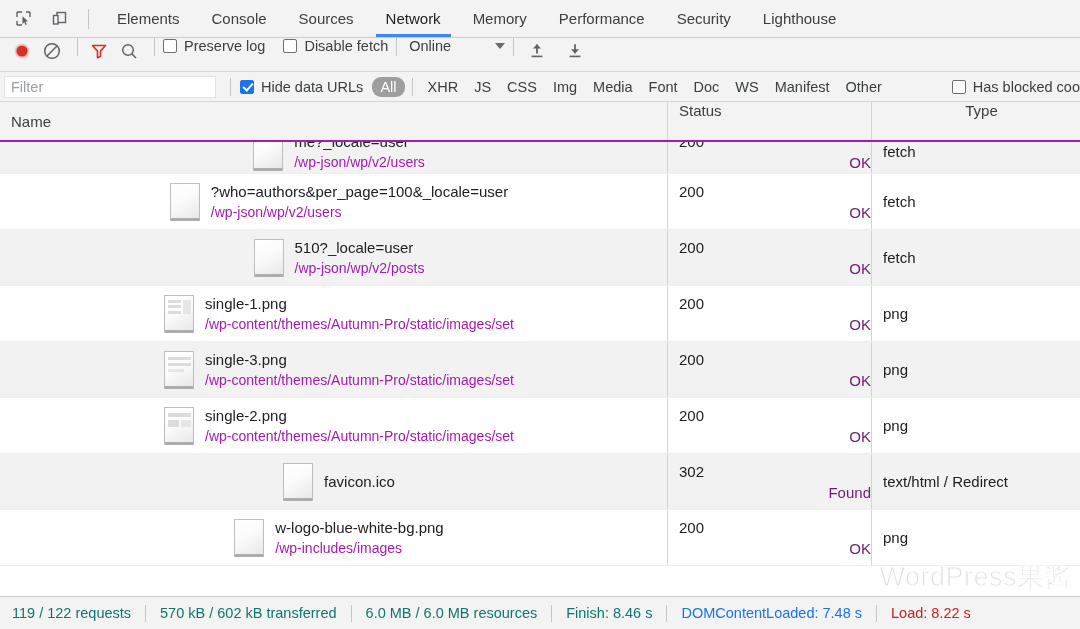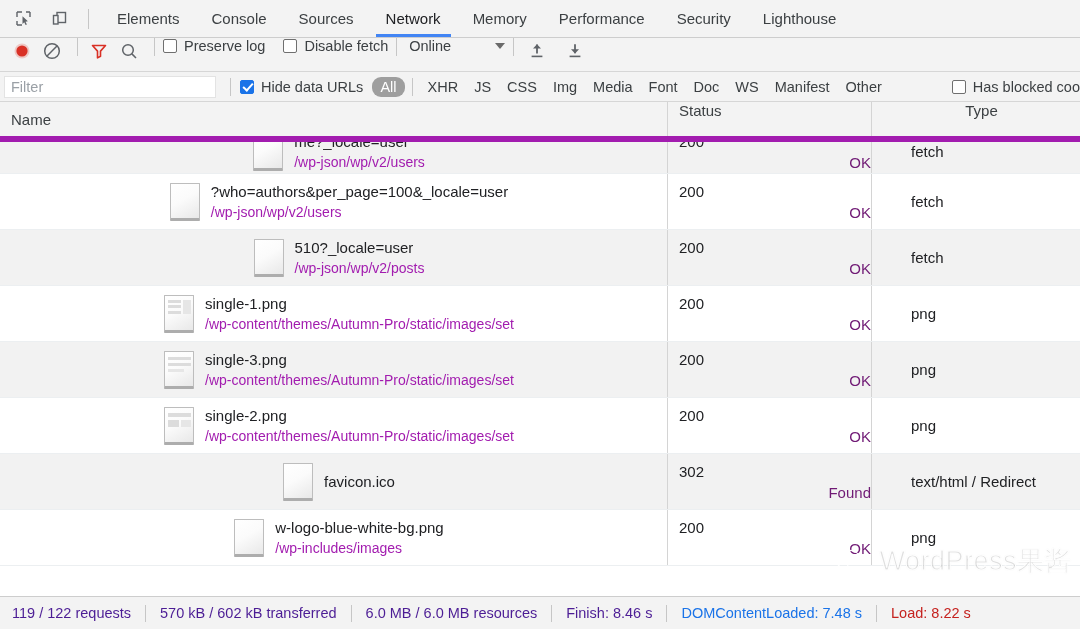--- a/index.html
+++ b/index.html
@@ -84,21 +84,21 @@
   .chip {
     font-size: 14.5px; color: #3c4043; padding: 2px 8px; border-radius: 9px;
     white-space: nowrap; line-height: 16px;
   }
   .chip.sel { background: #9e9e9e; color: #fff; }
 
   
   .thead {
     height: 40px; min-height: 40px;
     background: #f3f3f3;
-    border-bottom: 6px solid #a21caf;
+    border-bottom: 2px solid #a21caf;
     display: flex; align-items: center;
   }
   .th {
     font-size: 15px; color: #3c4043; height: 100%;
     display: flex; padding-left: 10px;
     border-right: 1px solid #d4d4d4;
   }
   .th.c-name { width: 668px; }
   .th.c-status { width: 204px; }
   .th.c-type { flex: 1; border-right: none; }
@@ -137,36 +137,36 @@
   
   .thumb.v3 i:nth-child(1){ left:3px; top:5px; width:23px; height:4px; }
   .thumb.v3 i:nth-child(2){ left:3px; top:12px; width:11px; height:7px; }
   .thumb.v3 i:nth-child(3){ left:16px; top:12px; width:10px; height:7px; background:#e6e6e6; }
 
   .nm-wrap { display: flex; flex-direction: column; justify-content: center; min-width: 0; }
   .nm { font-size: 15px; color: #202124; line-height: 21px; white-space: nowrap; }
   .nm-sub { font-size: 14px; color: #a21caf; line-height: 21px; white-space: nowrap; }
   .st-code { font-size: 15px; color: #202124; line-height: 21px; }
   .st-text { font-size: 15px; color: #701a75; line-height: 21px; text-align: right; }
-  .ty { font-size: 15px; color: #202124; margin-left: 28px; }
+  .ty { font-size: 15px; color: #202124; }
 
   
   .statusbar {
     height: 33px; min-height: 33px;
     background: #f3f3f3; border-top: 1px solid #cdcdcd;
     display: flex; align-items: center; padding-left: 12px;
   }
-  .sb-item { font-size: 14.5px; color: #4c1d95; white-space: nowrap; }
+  .sb-item { font-size: 14.5px; color: #0f766e; white-space: nowrap; }
   .sb-item.blue { color: #1a73e8; }
   .sb-item.red { color: #c5221f; }
   .sb-sep { width: 1px; height: 17px; background: #c6c6c6; margin: 0 14px; }
 
   
   .watermark {
-    position: absolute; right: 8px; bottom: 52px;
+    position: absolute; right: 8px; bottom: 36px;
     display: flex; align-items: center; gap: 6px;
     pointer-events: none; z-index: 30;
   }
   .wm-text {
     font-size: 27px; color: transparent;
     -webkit-text-stroke: 1px rgba(255,255,255,0.95);
     text-shadow: 0 0 1px rgba(160,160,160,0.35);
     letter-spacing: 0.5px; line-height: 1;
   }
 </style>

